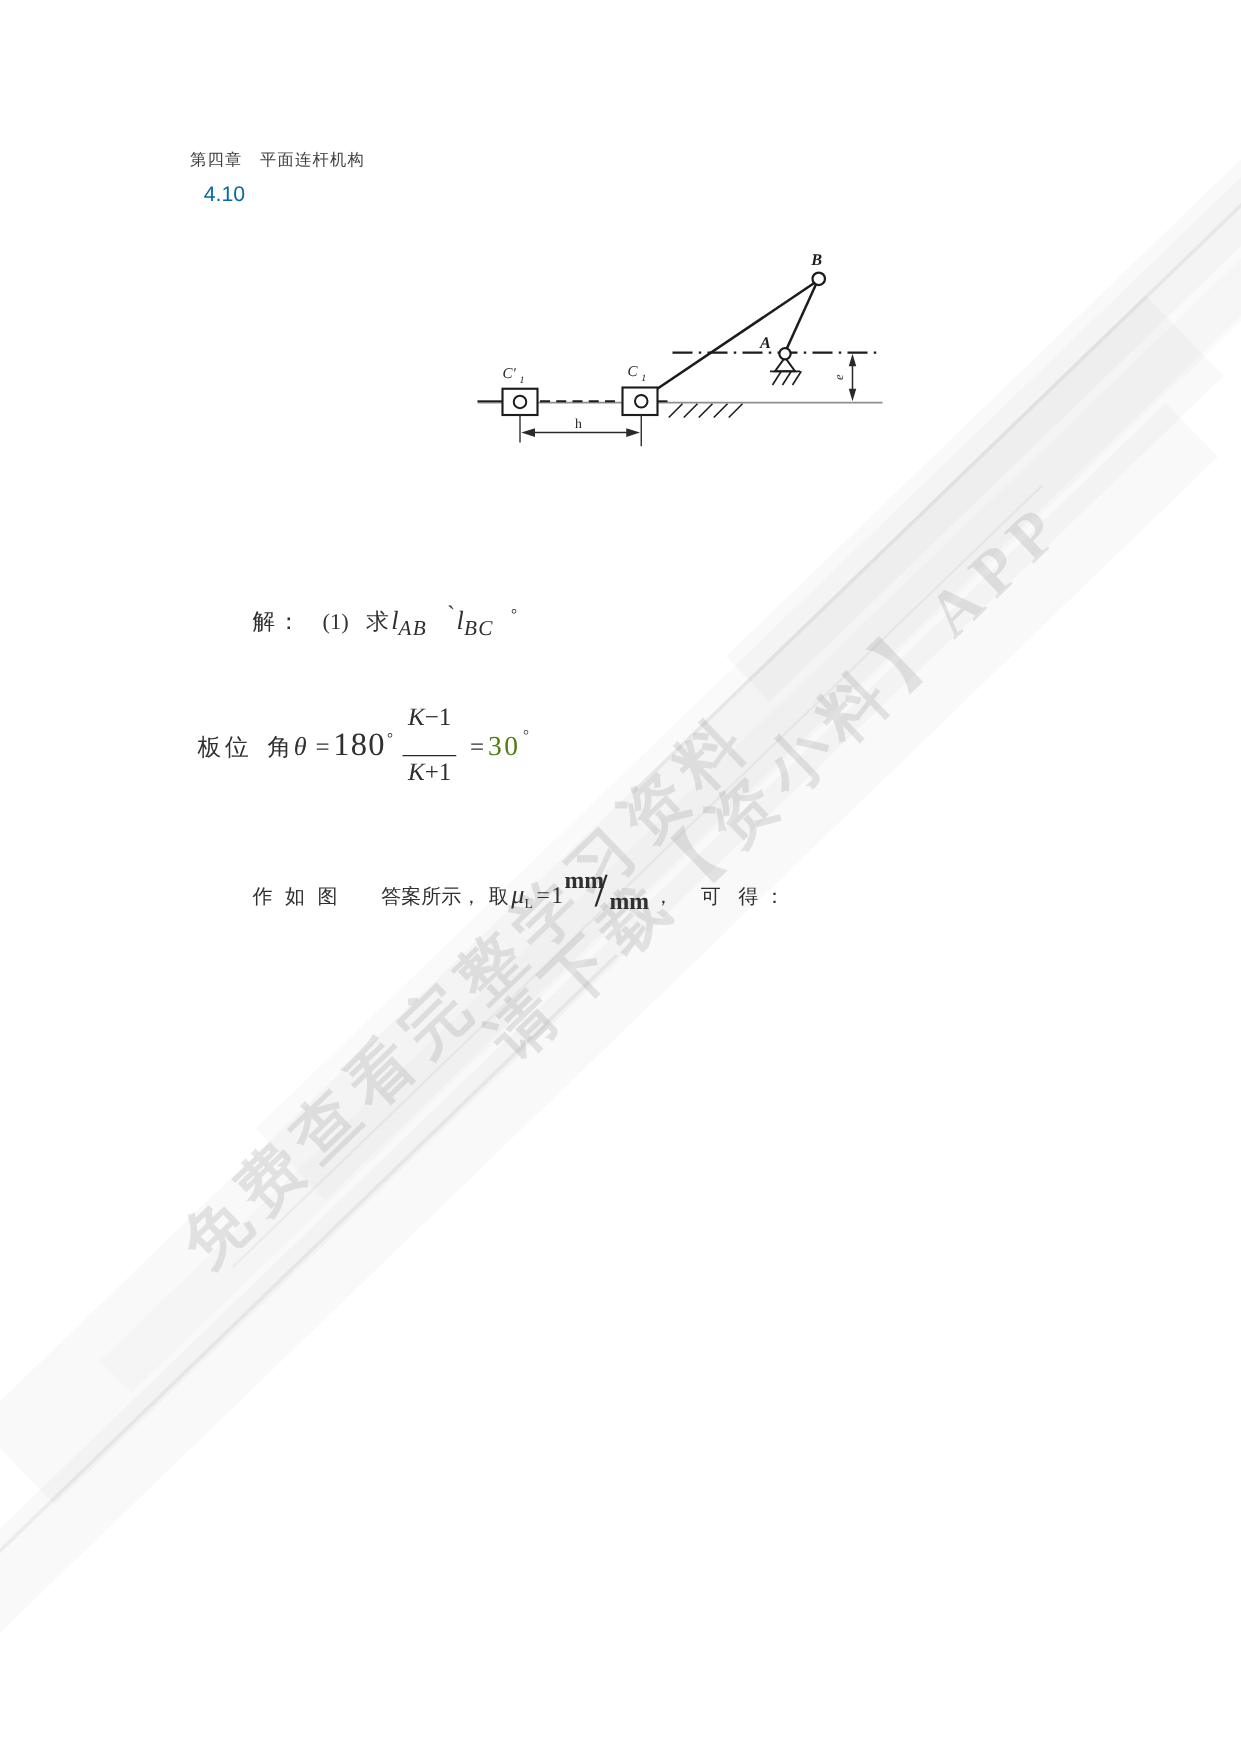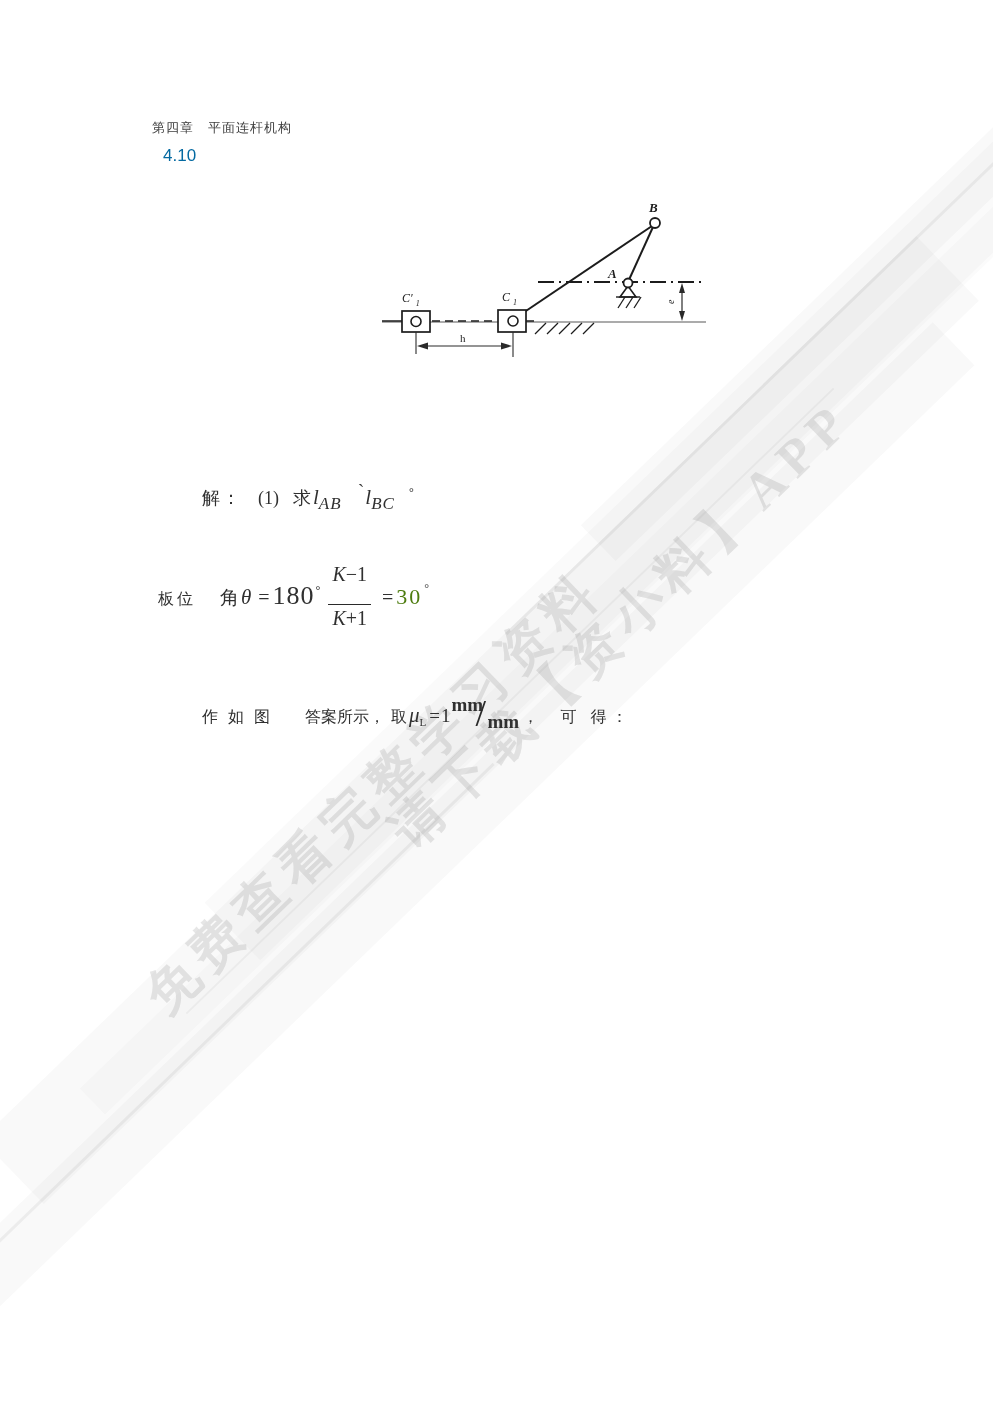--- a/index.html
+++ b/index.html
@@ -27,21 +27,21 @@
   .s1-jie{margin-right:16px;letter-spacing:2px;}
   .s1-item{margin-right:14px;}
   .s1-qiu{margin-right:2px;}
   .mathl{font-style:italic;font-size:21px;}
   .msub{font-size:17px;font-style:italic;vertical-align:-5px;letter-spacing:1px;}
   .s1-sep{margin-left:16px;margin-right:1px;font-size:20px;vertical-align:5px;color:#3a3a3a;}
   .s1-end{margin-left:14px;font-size:12px;vertical-align:8px;}
 
   
   .line2{left:158px;top:566px;font-size:20px;}
-  .f-label{font-size:16px;margin-right:24px;letter-spacing:3px;text-align:center;}
+  .f-label{font-size:19px;margin-right:12px;letter-spacing:3px;text-align:center;}
   .f-angle{font-size:19px;}
   .f-theta{font-style:italic;font-size:21px;margin:0 4px 0 2px;}
   .f-eq{font-size:20px;margin:0 3px;}
   .f-180{font-size:26px;letter-spacing:1px;}
   .deg-sup{font-size:12px;vertical-align:10px;margin-left:1px;}
   .frac{display:inline-block;text-align:center;vertical-align:middle;font-style:italic;
         font-size:20px;margin:0 8px;position:relative;top:-3px;}
   .frac .num{display:block;padding:0 4px 18px;border-bottom:1.7px solid #2a2a2a;}
   .frac .den{display:block;padding:2px 4px 0;}
   .upr{font-style:normal;}

